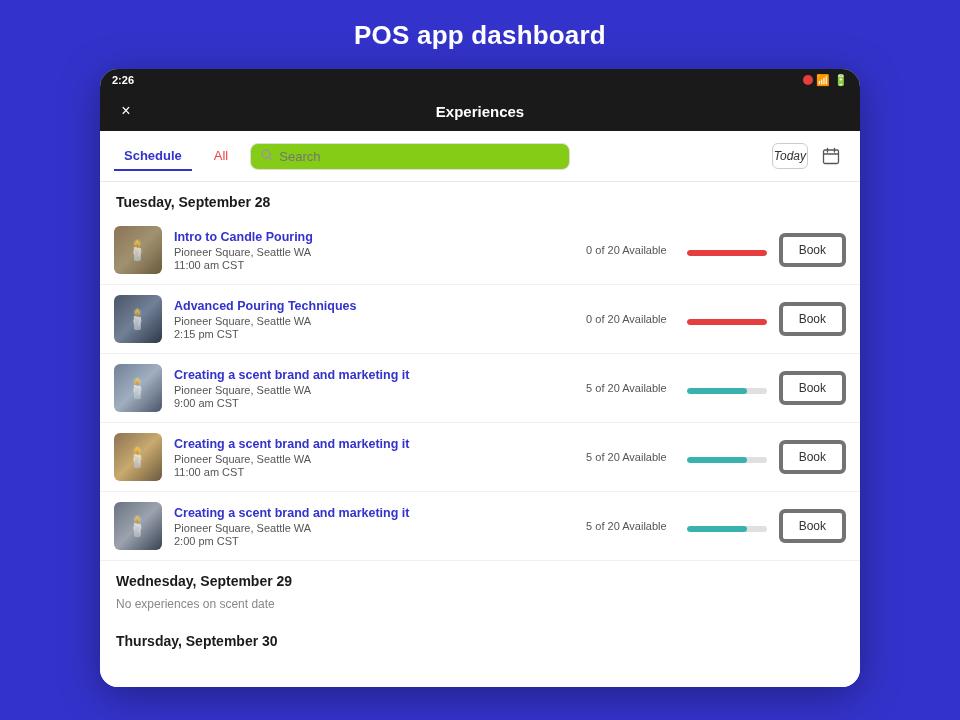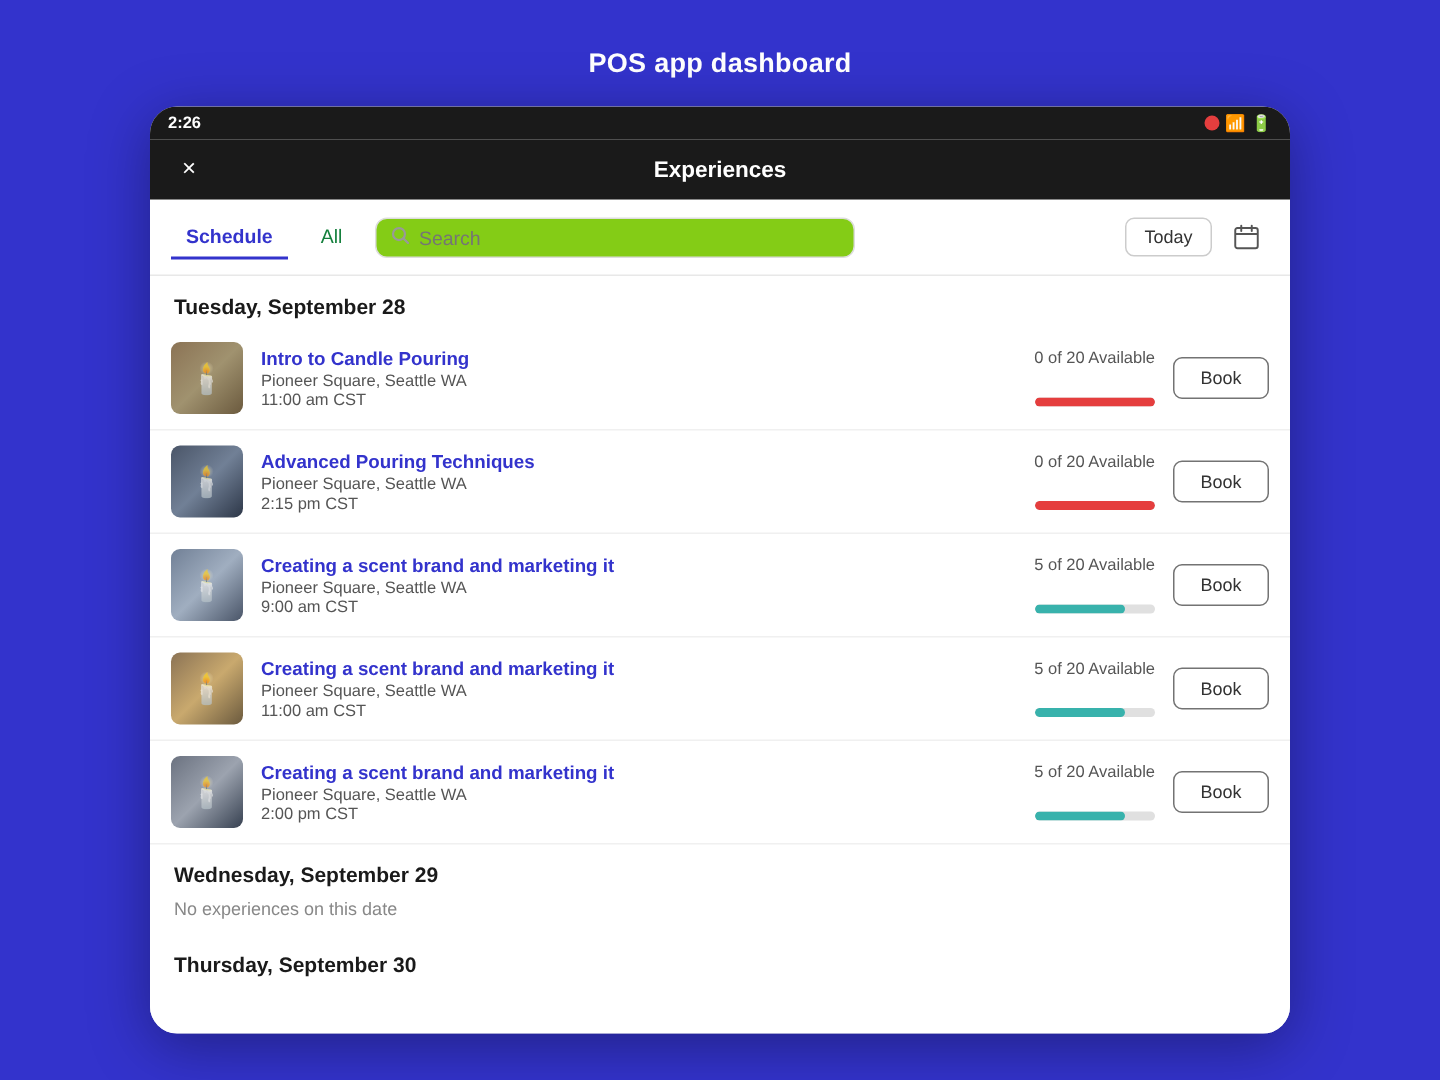--- a/index.html
+++ b/index.html
@@ -10,25 +10,24 @@
       height: 720px;
       display: flex;
       flex-direction: column;
       align-items: center;
       justify-content: flex-start;
       padding-top: 20px;
     }
 
     .page-title {
       color: white;
-      font-size: 18px;
+      font-size: 26px;
       font-weight: 700;
       margin-bottom: 18px;
       letter-spacing: 0.2px;
-      margin-top: 12px;
     }
 
     .tablet-frame {
       background: #f0f0f0;
       border-radius: 18px;
       width: 760px;
       height: 618px;
       box-shadow: 0 8px 40px rgba(0,0,0,0.35);
       overflow: hidden;
       position: relative;
@@ -94,21 +93,21 @@
     }
     .tabs {
       display: flex;
       align-items: center;
       gap: 12px;
     }
     .tab {
       font-size: 13px;
       padding: 6px 10px;
       cursor: pointer;
-      color: #15803d;
+      color: #ef4444;
       border-bottom: 2.5px solid transparent;
     }
     .tab.active {
       color: #3333cc;
       border-bottom: 2.5px solid #3333cc;
       font-weight: 600;
     }
     .search-box {
       flex: 1;
       display: flex;
@@ -134,25 +133,26 @@
     }
     .toolbar-right {
       display: flex;
       align-items: center;
       gap: 8px;
       margin-left: auto;
     }
     .today-btn {
       border: 1px solid #ccc;
       border-radius: 6px;
-      padding: 5px 12px;
+      padding: 5px 1px;
       font-size: 12px;
       cursor: pointer;
       background: white;
       color: #333;
+      font-style: italic;
     }
     .calendar-icon-btn {
       width: 30px;
       height: 30px;
       display: flex;
       align-items: center;
       justify-content: center;
       cursor: pointer;
       color: #666;
       font-size: 16px;
@@ -226,21 +226,21 @@
       margin-top: 2px;
     }
     .experience-time {
       font-size: 11px;
       color: #555;
       margin-top: 1px;
     }
 
     .availability-section {
       display: flex;
-      flex-direction: column;
+      flex-direction: row;
       align-items: flex-end;
       gap: 20px;
       min-width: 140px;
       text-align: center;
     }
     .availability-text {
       font-size: 11px;
       color: #555;
       white-space: nowrap;
     }
@@ -252,21 +252,21 @@
       overflow: hidden;
     }
     .progress-bar-fill {
       height: 100%;
       border-radius: 3px;
     }
     .fill-red { background: #e53e3e; }
     .fill-teal { background: #38b2ac; }
 
     .book-btn {
-      border: 1px solid #737373;
+      border: 4px solid #737373;
       border-radius: 6px;
       padding: 6px 16px;
       font-size: 12px;
       font-weight: 500;
       cursor: pointer;
       background: white;
       color: #333;
       min-width: 64px;
     }
 
@@ -409,17 +409,17 @@
       </div>
       <div class="availability-section">
         <div class="availability-text">5 of 20 Available</div>
         <div class="progress-bar-bg">
           <div class="progress-bar-fill fill-teal" style="width:60px;"></div>
         </div>
       </div>
       <button class="book-btn">Book</button>
     </div>
         <div class="date-header">Wednesday, September 29</div>
-        <div class="no-experiences">No experiences on this date</div>
+        <div class="no-experiences">No experiences on scent date</div>
         <div class="date-header">Thursday, September 30</div>
       </div>
   </div>
 </div>
 
 </body></html>

